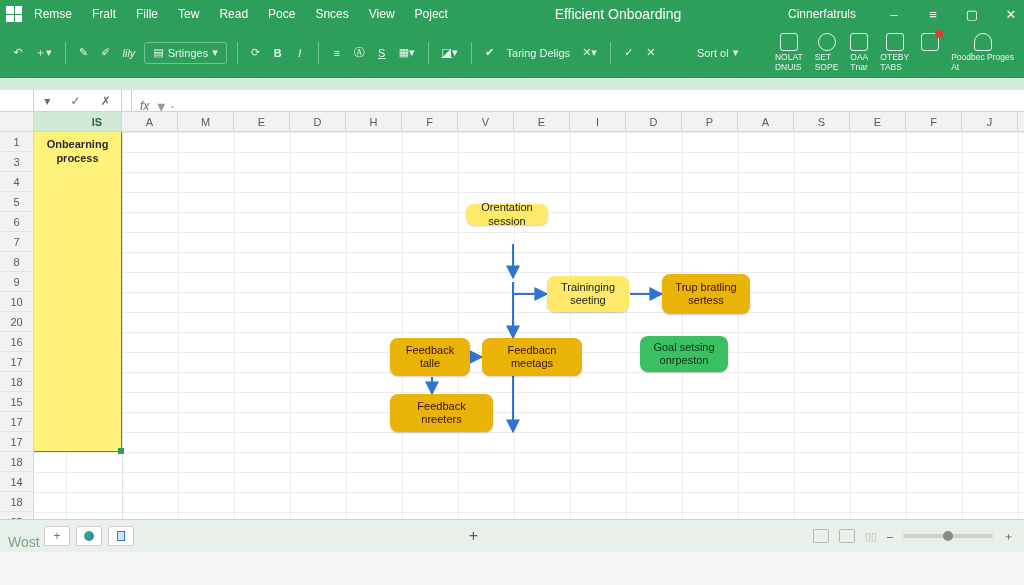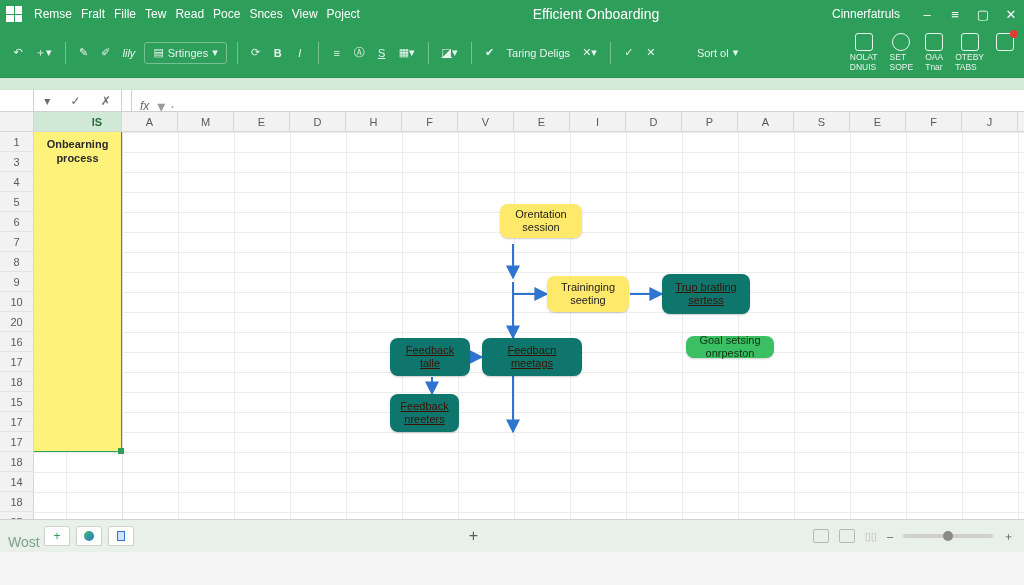--- a/index.html
+++ b/index.html
@@ -14,24 +14,24 @@
     color: #fff;
     font-size: 12px;
     padding: 0 6px;
   }
   .app-icon {
     width: 16px; height: 16px;
     display: grid; grid-template-columns: 1fr 1fr; grid-template-rows: 1fr 1fr;
     gap: 1px; margin-right: 12px;
   }
   .app-icon > span { background: #fff; }
-  .menu { display: flex; gap: 9px; }
+  .menu { display: flex; gap: 20px; }
   .menu span { cursor: default; }
   .doc-title { flex: 1; text-align: center; font-size: 14px; font-weight: 500; }
-  .winops { display: flex; align-items: center; gap: 14px; }
+  .winops { display: flex; align-items: center; gap: 25px; }
   .winops .user { margin-right: 6px; }
   .winops .op { width: 14px; text-align: center; font-size: 13px; }
 
   
   .ribbon {
     height: 50px;
     background: #2e9e5b;
     display: flex;
     align-items: center;
     padding: 0 10px;
@@ -113,21 +113,21 @@
   .flow { position:absolute; left:34px; top:0; right:0; bottom:0; pointer-events:none; }
   .node {
     position:absolute; border-radius:8px;
     display:flex; align-items:center; justify-content:center;
     font-size:11px; line-height:1.2; text-align:center;
     color:#222; box-shadow:0 1px 2px rgba(0,0,0,.2);
     pointer-events:auto;
     padding:4px 8px;
   }
   .n-yellow { background:#ffe96b; }
-  .n-orange { background:#0f766e; color:#3a1200;text-decoration:underline; }
+  .n-orange { background:#eab308; color:#3a1200; }
   .n-green  { background:#3bbf63; color:#0b3315; }
 
   svg.arrows { position:absolute; left:0; top:0; width:100%; height:100%; pointer-events:none;}
 
   
   .status {
     position:absolute; left:0; right:0; bottom:0; height:33px;
     background:#e9efe9; border-top:1px solid #d0d0d0;
     display:flex; align-items:center; padding:0 10px;
     font-size:11px; color:#5c5c5c;
@@ -239,20 +239,25 @@
 Tnar</span>
       </div>
     <div class="rb-item">
         <div class="ic"></div>
         <span style="white-space:pre">OTEBY
 TABS</span>
       </div>
     <div class="rb-item">
         <div class="rb-badge"></div>
         <div class="ic"></div>
+      </div>
+    <div class="rb-item">
+        <div class="ic" style="border-radius:50% 50% 3px 3px"></div>
+        <span style="white-space:pre">Poodbec Proges
+At</span>
       </div>
   </div>
 </div>
 
 <div class="midstrip"></div>
 
 <div class="fbar-row">
   <div class="namebox"></div>
   <div class="fbar-ctl">
     <span>▾</span>
@@ -333,33 +338,33 @@
           <line x1="479" y1="112" x2="479" y2="146"></line>
           <line x1="479" y1="162" x2="513" y2="162"></line>
           <line x1="596" y1="162" x2="628" y2="162"></line>
           <line x1="479" y1="150" x2="479" y2="206"></line>
           <line x1="479" y1="244" x2="479" y2="300" marker-end=""></line>
           <line x1="432" y1="225" x2="448" y2="225"></line>
           <line x1="398" y1="245" x2="398" y2="262"></line>
         </g>
       </svg>
 
-      <div class="node n-yellow" style="left:466px; top:72px;  width:82px; height:34px">Orentation session</div>
+      <div class="node n-yellow" style="left:432px; top:72px;  width:82px; height:21px">Orentation session</div>
 
       <div class="node n-yellow" style="left:513px; top:144px; width:82px; height:36px">Traininging seeting</div>
 
       <div class="node n-orange" style="left:628px; top:142px; width:88px; height:40px">Trup bratling sertess</div>
 
       <div class="node n-orange" style="left:356px; top:206px; width:80px; height:38px">Feedback talle</div>
 
       <div class="node n-orange" style="left:448px; top:206px; width:100px; height:38px">Feedbacn meetags</div>
 
-      <div class="node n-orange" style="left:356px; top:262px; width:69px; height:38px">Feedback nreeters</div>
-
-      <div class="node n-green" style="left:652px; top:204px; width:88px; height:22px">Goal setsing onrpeston</div>
+      <div class="node n-orange" style="left:356px; top:262px; width:103px; height:38px">Feedback nreeters</div>
+
+      <div class="node n-green" style="left:606px; top:204px; width:88px; height:36px">Goal setsing onrpeston</div>
     </div>
   </div>
 
   <div class="status">
     <span class="status-label">Wost</span>
     <div class="sheet-tabs" style="margin-left:34px">
       <div class="sheet-tab plus">+</div>
       <div class="sheet-tab">
           <span style="width:10px;height:10px;border-radius:50%;background:linear-gradient(135deg,#3bbf63,#2f74d0)"></span>
         </div>

